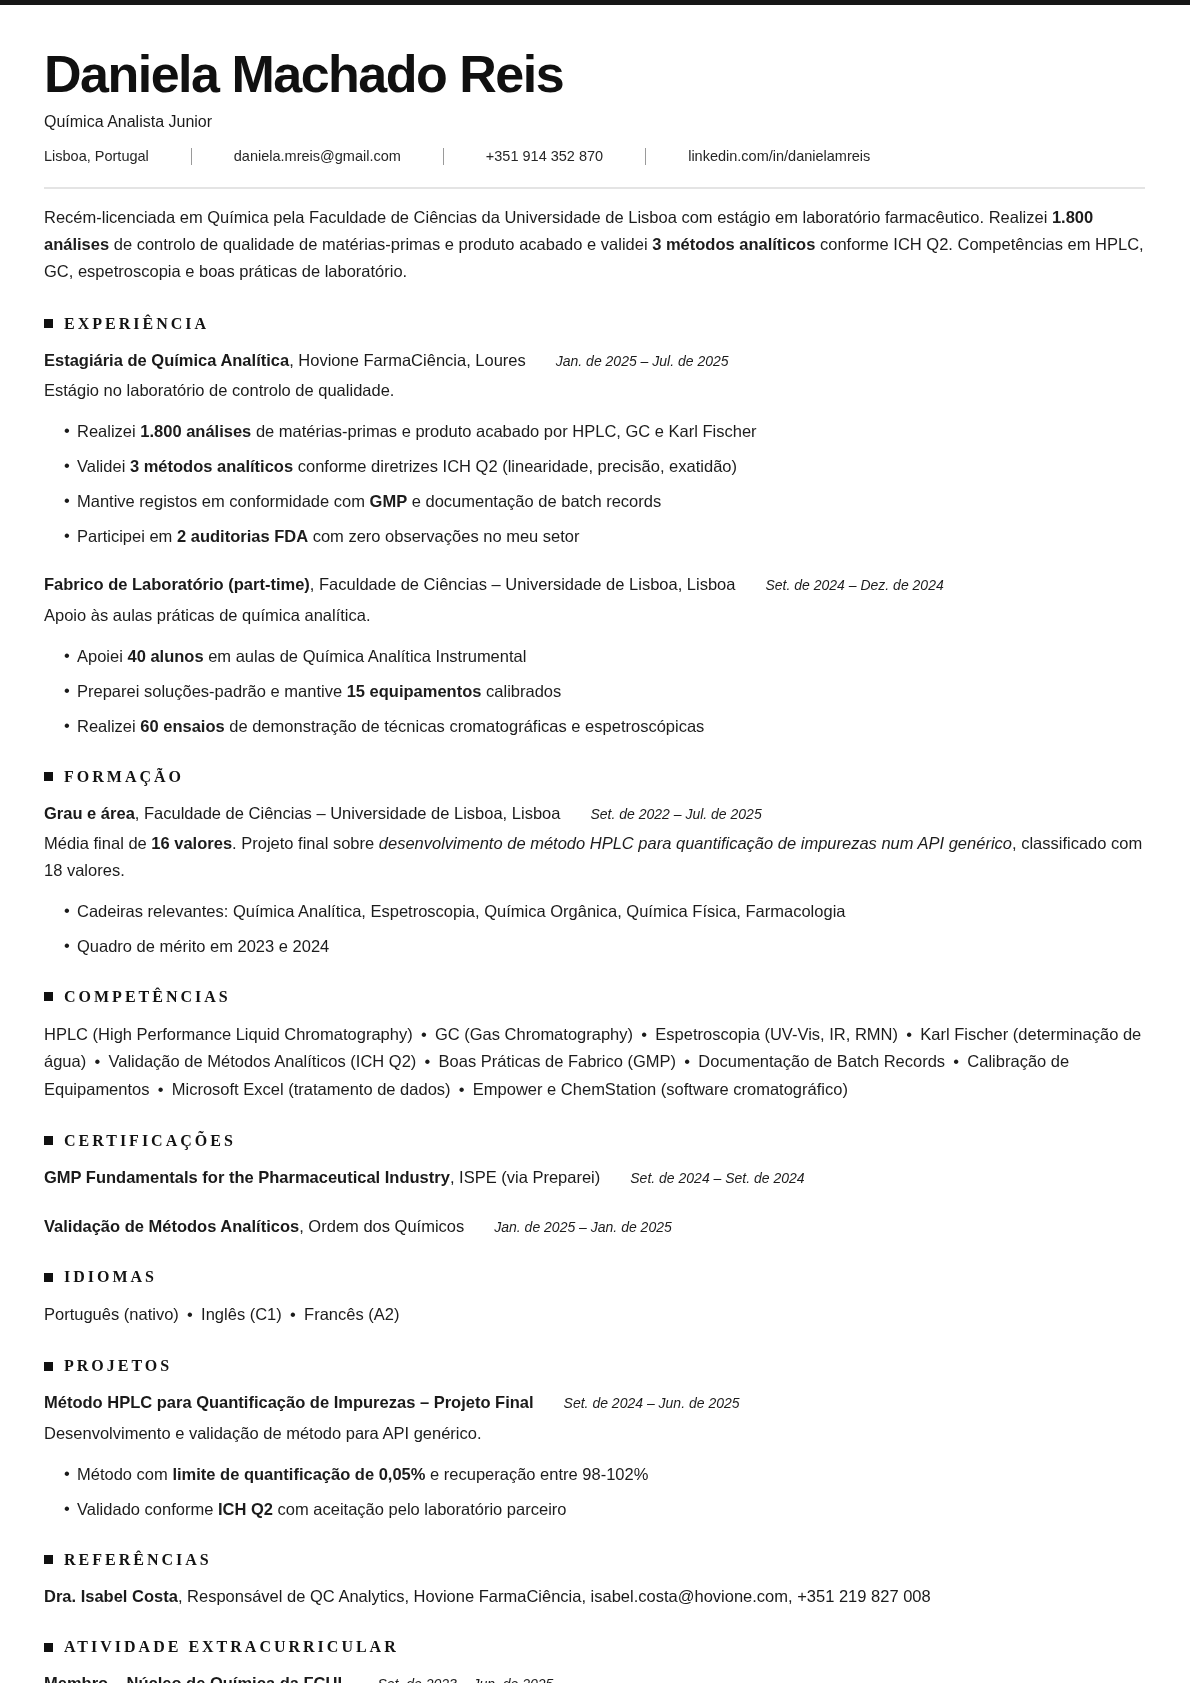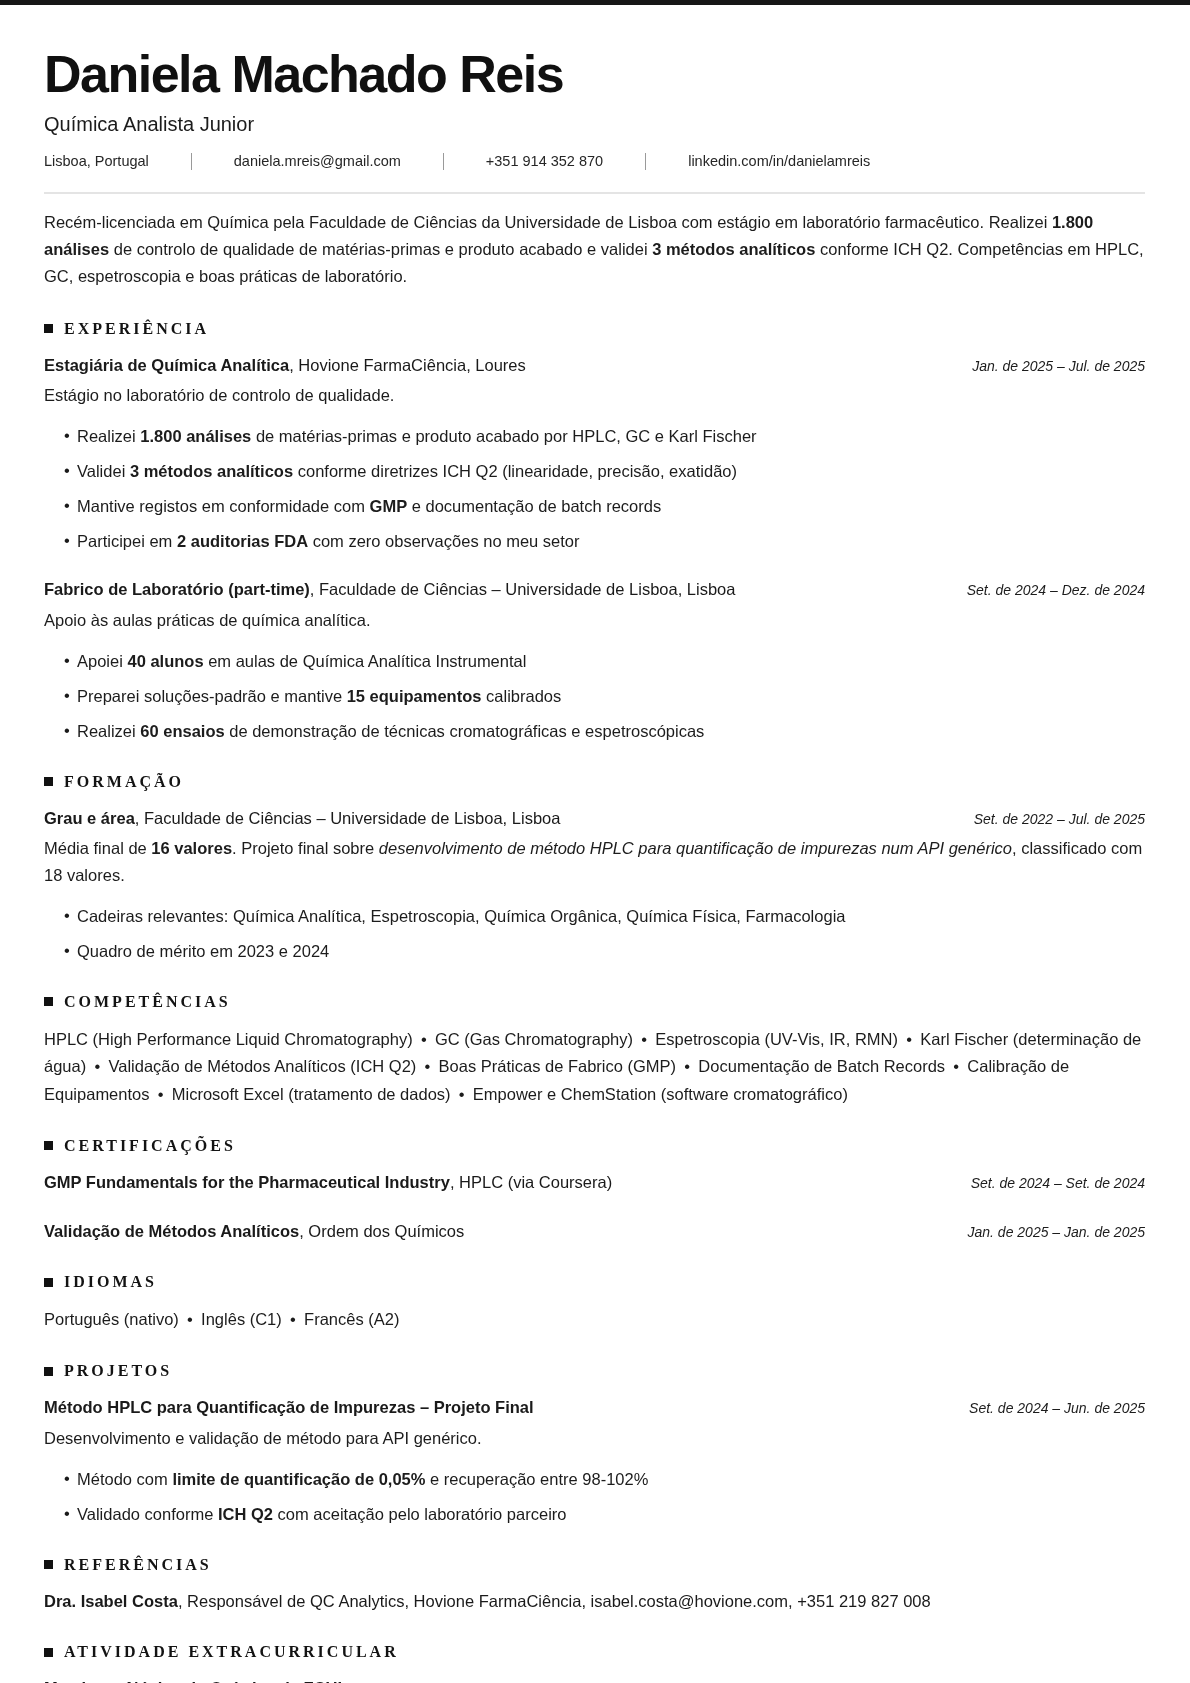--- a/index.html
+++ b/index.html
@@ -9,39 +9,39 @@
     min-height: 1683px;
     position: relative;
     font-family: "Liberation Sans", sans-serif;
     color: #1a1a1a;
     -webkit-font-smoothing: antialiased;
   }
   .topbar { width: 100%; height: 5px; background: #161616; }
   .content { padding: 42px 45px 0 44px; }
 
   .name { font-size: 52px; font-weight: 700; letter-spacing: -1.5px; line-height: 1.05; color: #101010; }
-  .subtitle { font-size: 20px; margin-top: 11px; color: #1c1c1c; }
+  .subtitle { font-size: 16px; margin-top: 11px; color: #1c1c1c; }
 
   .contact-row { display: flex; align-items: center; margin-top: 17px; font-size: 14.5px; color: #262626; gap: 28px; }
   .csep { width: 1px; height: 17px; background: #9a9a9a; margin: 0 14px; flex: 0 0 auto; }
 
   .divider { height: 2px; background: #e4e4e4; margin-top: 22px; }
 
   .summary { margin-top: 15px; font-size: 16.5px; line-height: 1.66; color: #1c1c1c; }
   .b { font-weight: 700; }
   .i { font-style: italic; text-align: right; }
 
   .section { margin-top: 29px; }
   .sec-header { display: flex; align-items: center; margin-bottom: 15px; font-family: Liberation Serif, serif; }
   .sec-square { width: 9px; height: 9px; background: #111111; margin-right: 11px; flex: 0 0 auto; }
   .sec-title { font-size: 16px; font-weight: 700; letter-spacing: 3px; color: #131313; }
 
   .entry { margin-top: 0; }
   .entry + .entry { margin-top: 23px; }
-  .entry-row { display: flex; justify-content: space-between; align-items: baseline; }
+  .entry-row { display: flex; justify-content: flex-start; align-items: baseline; }
   .entry-title { font-size: 16.5px; line-height: 1.55; }
   .entry-date { font-size: 14px; font-style: italic; color: #1c1c1c; white-space: nowrap; margin-left: 30px; }
   .entry-desc { font-size: 16.5px; line-height: 1.62; margin-top: 4px; color: #1c1c1c; }
 
   .bullets { list-style: none; margin-top: 14px; }
   .bullets li { position: relative; padding-left: 33px; font-size: 16.5px; line-height: 1.58; margin-bottom: 9px; color: #1c1c1c; }
   .bullets li::before { content: "\2022"; position: absolute; left: 20px; top: -1px; color: #1a1a1a; }
 
   .sec-text { font-size: 16.5px; line-height: 1.66; color: #1c1c1c; }
 </style>
@@ -120,21 +120,21 @@
         </div>
         <p class="sec-text">HPLC (High Performance Liquid Chromatography) • GC (Gas Chromatography) • Espetroscopia (UV-Vis, IR, RMN) • Karl Fischer (determinação de água) • Validação de Métodos Analíticos (ICH Q2) • Boas Práticas de Fabrico (GMP) • Documentação de Batch Records • Calibração de Equipamentos • Microsoft Excel (tratamento de dados) • Empower e ChemStation (software cromatográfico)</p>
       </section>
       <section class="section">
         <div class="sec-header">
           <span class="sec-square"></span>
           <span class="sec-title">CERTIFICAÇÕES</span>
         </div>
         <div class="entry">
           <div class="entry-row">
-            <div class="entry-title"><span class="b">GMP Fundamentals for the Pharmaceutical Industry</span><span>, HPLC (via Coursera)</span></div>
+            <div class="entry-title"><span class="b">GMP Fundamentals for the Pharmaceutical Industry</span><span>, ISPE (via Preparei)</span></div>
             <div class="entry-date">Set. de 2024 – Set. de 2024</div>
           </div>
         </div>
         <div class="entry">
           <div class="entry-row">
             <div class="entry-title"><span class="b">Validação de Métodos Analíticos</span><span>, Ordem dos Químicos</span></div>
             <div class="entry-date">Jan. de 2025 – Jan. de 2025</div>
           </div>
         </div>
       </section>

